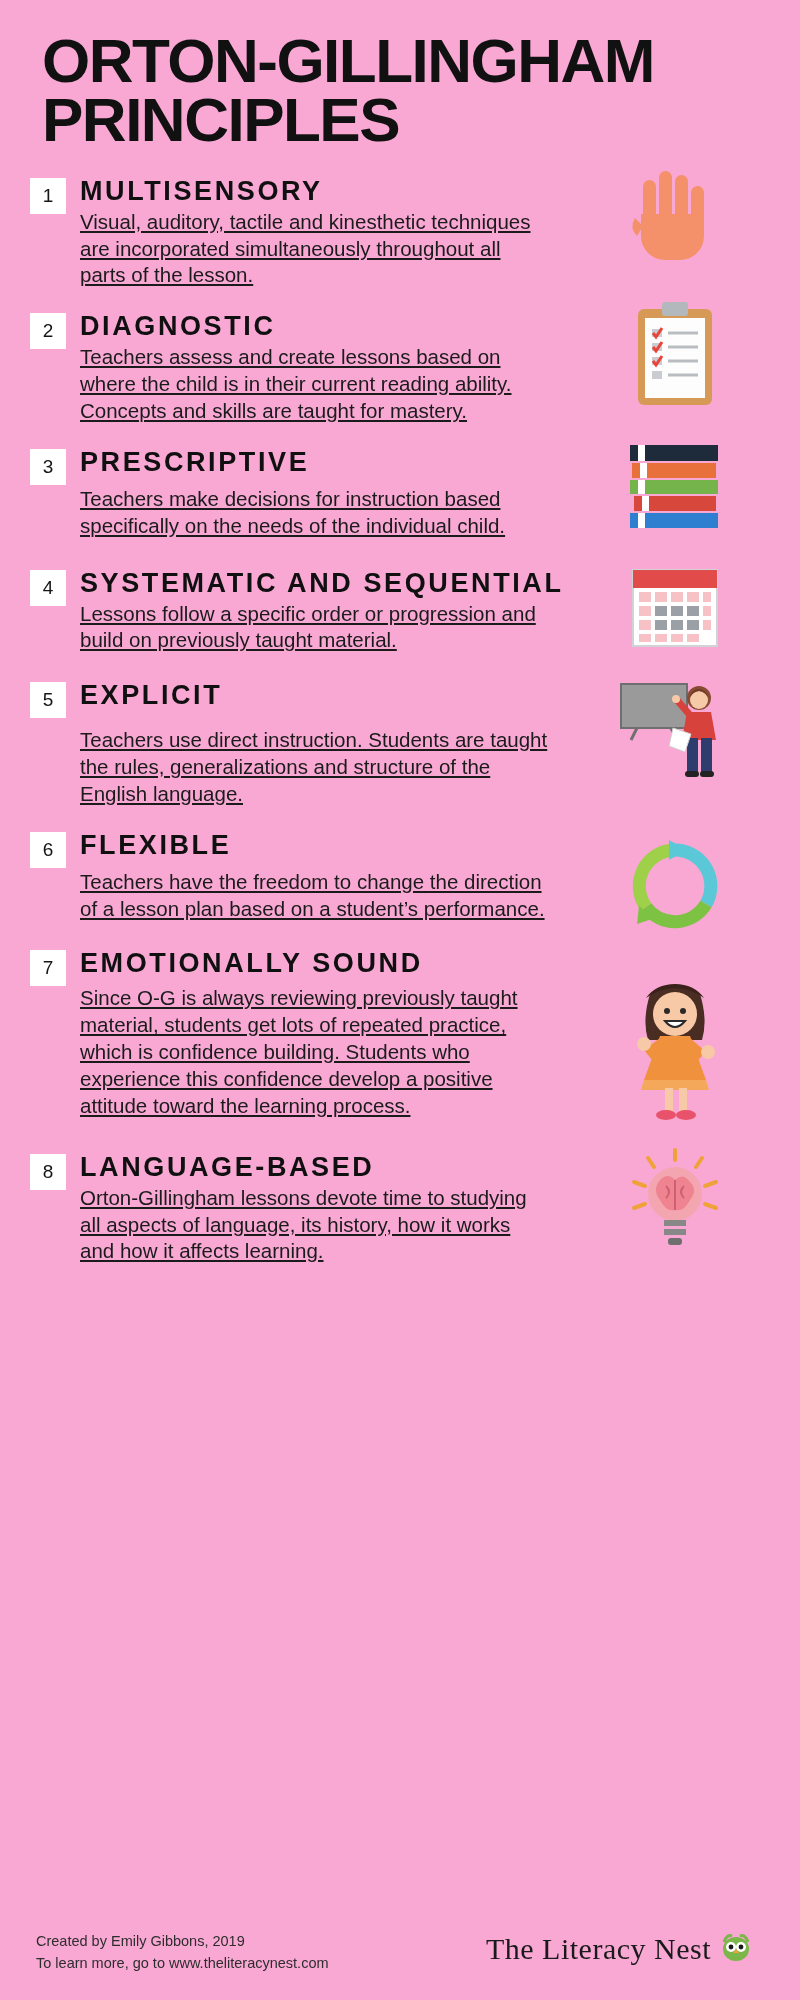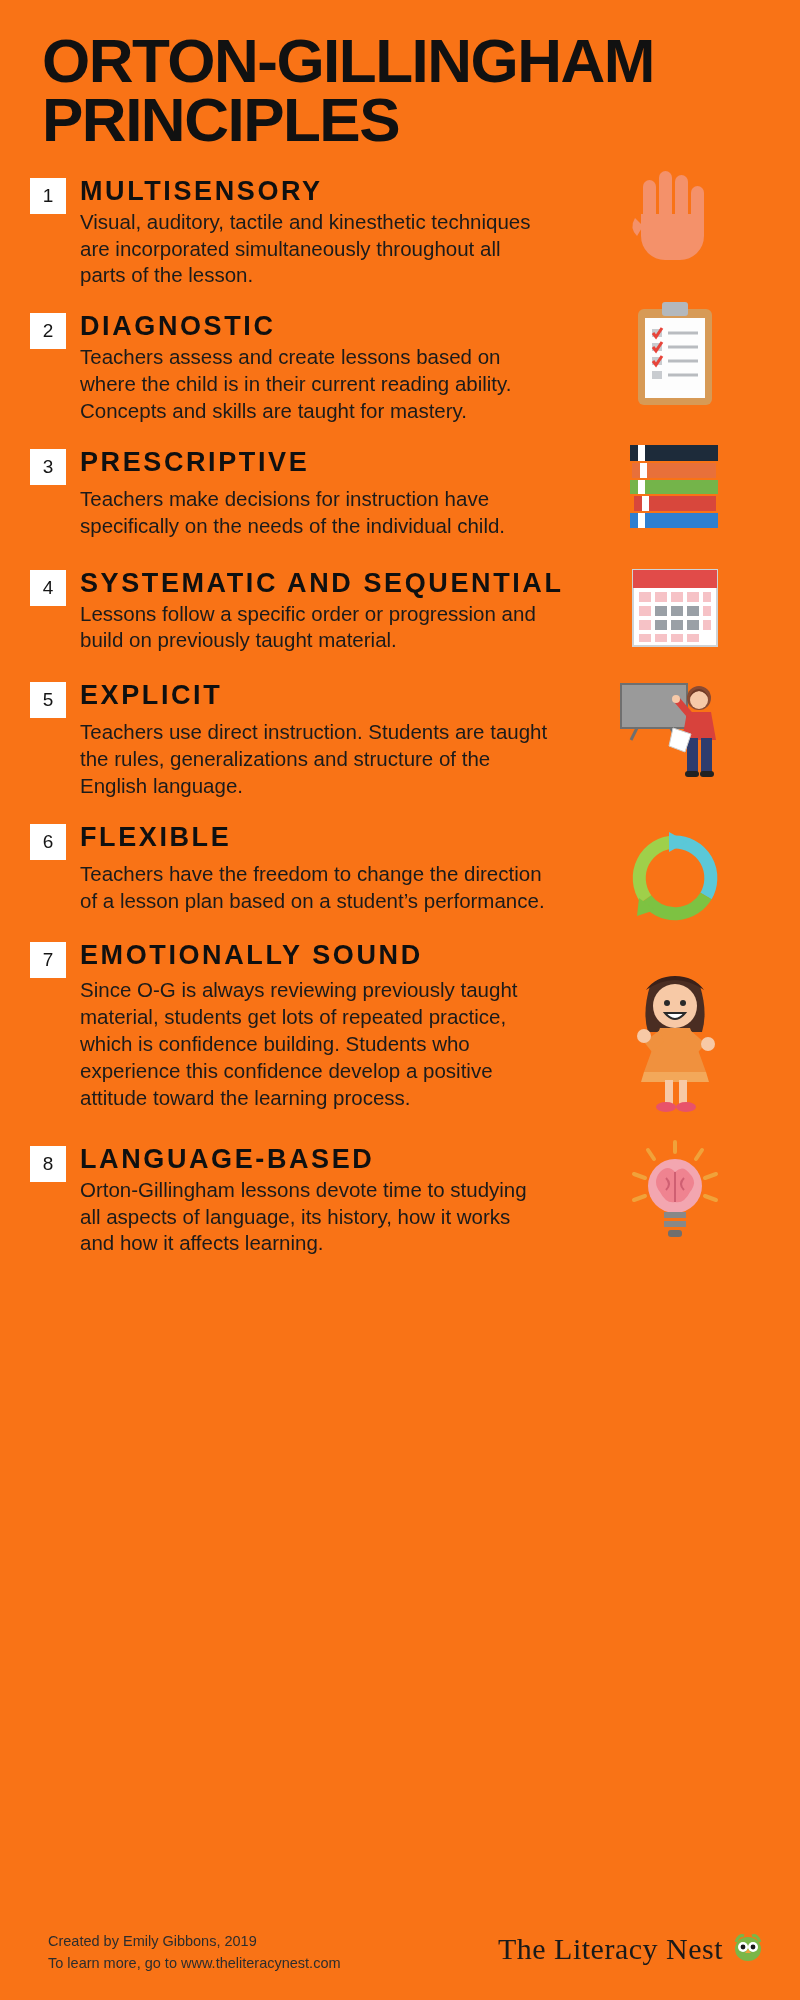--- a/index.html
+++ b/index.html
@@ -10,21 +10,21 @@
     width: 800px;
     height: 2000px;
     background: #ffffff;
     font-family: "Liberation Sans", sans-serif;
     overflow: hidden;
   }
   .poster {
     position: relative;
     width: 800px;
     height: 2000px;
-    background: #f97316;
+    background: #f9a8d4;
     box-sizing: border-box;
     padding: 26px 30px 0 30px;
   }
   .title {
     font-family: "Liberation Sans", sans-serif;
     font-weight: bold;
     font-size: 62px;
     line-height: 0.95;
     letter-spacing: -1.5px;
     color: #111111;
@@ -71,32 +71,33 @@
     font-size: 27px;
     letter-spacing: 2.6px;
     color: #101010;
     text-transform: uppercase;
     margin-bottom: 2px;
   }
   .desc {
     font-size: 20.5px;
     line-height: 1.31;
     color: #1b1b1b;
+    text-decoration: underline;
   }
   .art {
     position: absolute;
     right: 10px;
     width: 170px;
     display: flex;
     align-items: flex-start;
     justify-content: center;
   }
   .footer {
     position: absolute;
-    left: 16px;
+    left: 4px;
     bottom: 0;
     width: 783px;
     height: 92px;
   }
   .footer-text {
     position: absolute;
     left: 32px;
     top: 22px;
     font-size: 14.5px;
     line-height: 1.55;
@@ -178,21 +179,21 @@
             <polyline points="23,62 26,66 32,57"></polyline>
           </g>
         </svg>
       </div>
     </div>
 
     <div class="item" style="margin-top:22px;">
       <div class="num">3</div>
       <div class="body">
         <div class="head">PRESCRIPTIVE</div>
-        <div class="desc" style="margin-top:8px;">Teachers make decisions for instruction have specifically on the needs of the individual child.</div>
+        <div class="desc" style="margin-top:8px;">Teachers make decisions for instruction based specifically on the needs of the individual child.</div>
       </div>
       <div class="art" style="top:-8px;">
         <svg width="110" height="100" viewBox="0 0 110 100">
           <g>
             <rect x="10" y="6" width="88" height="16" fill="#1d2b3a"></rect>
             <rect x="18" y="6" width="7" height="16" fill="#ffffff"></rect>
             <rect x="12" y="24" width="84" height="15" fill="#e8703a"></rect>
             <rect x="20" y="24" width="7" height="15" fill="#ffffff"></rect>
             <rect x="10" y="41" width="88" height="14" fill="#74b44a"></rect>
             <rect x="18" y="41" width="7" height="14" fill="#ffffff"></rect>
@@ -241,21 +242,21 @@
             <rect x="62" y="72" width="12" height="8"></rect>
           </g>
         </svg>
       </div>
     </div>
 
     <div class="item" style="margin-top:26px;">
       <div class="num">5</div>
       <div class="body">
         <div class="head">EXPLICIT</div>
-        <div class="desc" style="margin-top:8px;">Teachers use direct instruction. Students are taught the rules, generalizations and structure of the English language.</div>
+        <div class="desc" style="margin-top:16px;">Teachers use direct instruction. Students are taught the rules, generalizations and structure of the English language.</div>
       </div>
       <div class="art" style="top:-4px;">
         <svg width="120" height="120" viewBox="0 0 120 120">
           <rect x="6" y="8" width="66" height="44" fill="#9a9a9a" stroke="#6f6f6f" stroke-width="2"></rect>
           <line x1="22" y1="52" x2="16" y2="64" stroke="#6f6f6f" stroke-width="3"></line>
           <line x1="56" y1="52" x2="62" y2="64" stroke="#6f6f6f" stroke-width="3"></line>
           <circle cx="84" cy="22" r="12" fill="#8a4b33"></circle>
           <circle cx="84" cy="24" r="9" fill="#f6c9a8"></circle>
           <path d="M74 22 q10 -14 20 0 q-4 -9 -10 -9 q-7 0 -10 9z" fill="#6f3a26"></path>
           <path d="M72 36 h24 l5 28 h-34 z" fill="#d8423c"></path>

